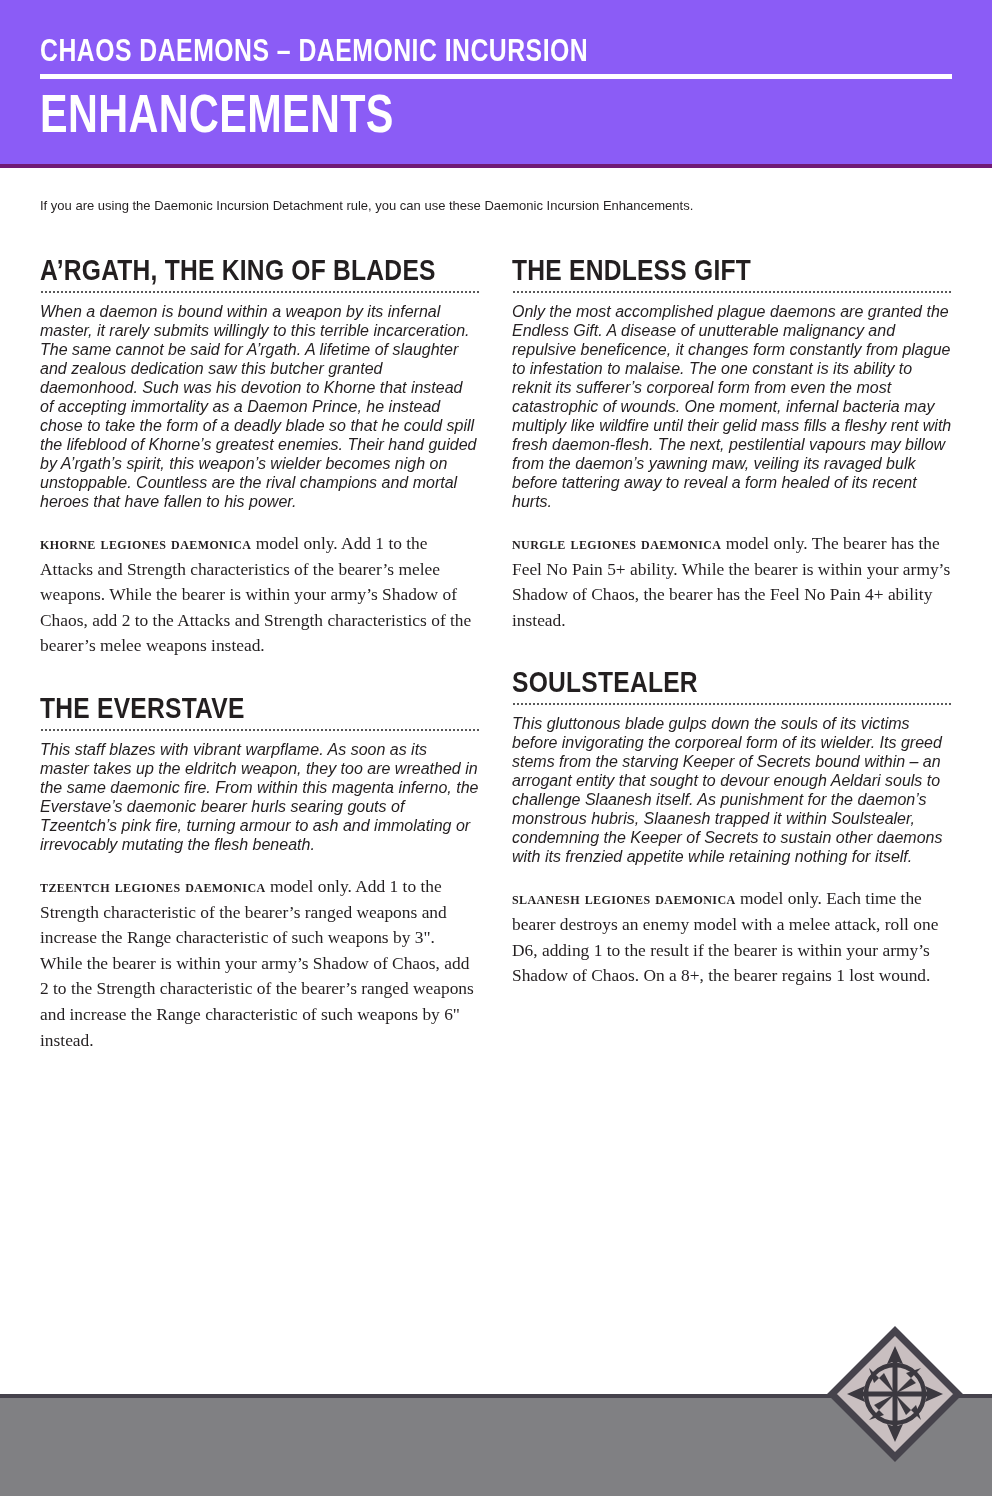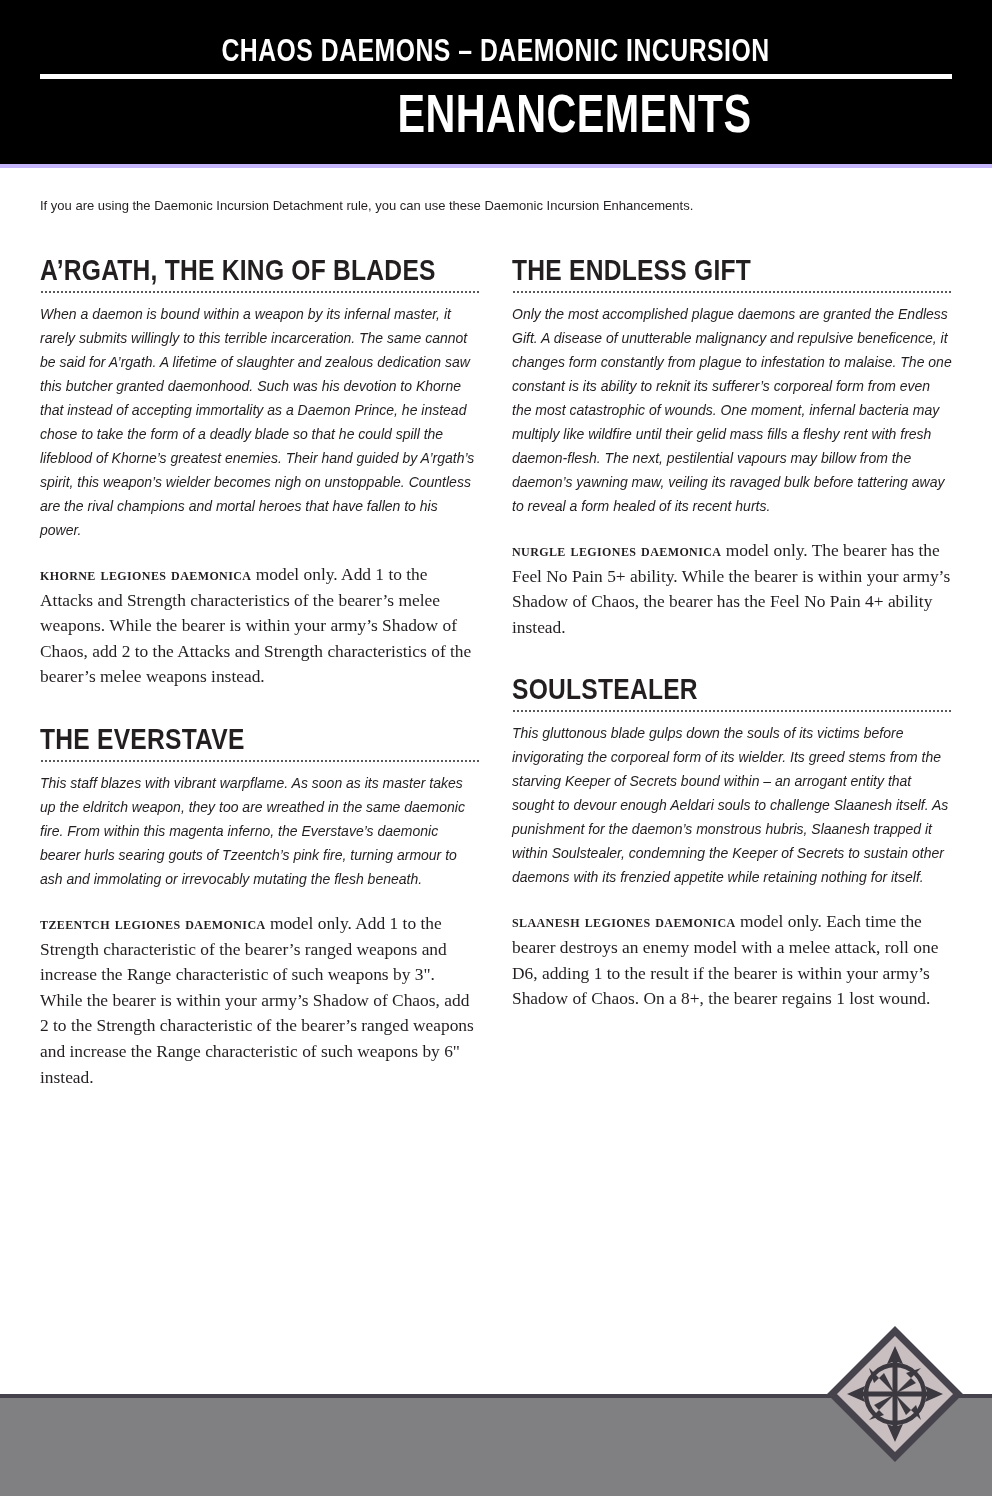--- a/index.html
+++ b/index.html
@@ -18,23 +18,22 @@
     background: #ffffff;
     overflow: hidden;
   }
 
   
   #header {
     position: absolute;
     left: 0; top: 0;
     width: 992px;
     height: 168px;
-    background: #000000;
-    border-bottom: 4px solid #c4b5fd;
-    text-align: right;
+    background: #8b5cf6;
+    border-bottom: 4px solid #701a75;
   }
   #header-inner {
     position: absolute;
     left: 40px;
     top: 34px;
     right: 40px;
   }
   .header-kicker {
     font-family: "Liberation Sans Narrow", "Liberation Sans", sans-serif;
     font-weight: bold;
@@ -112,22 +111,22 @@
     width: 100%;
     background-image: radial-gradient(circle, #595959 0.8px, rgba(0,0,0,0) 0.9px);
     background-size: 4px 2px;
     background-repeat: repeat-x;
     background-position: 0 center;
   }
 
   .lore {
     font-family: "Liberation Sans", sans-serif;
     font-style: italic;
-    font-size: 14px;
-    line-height: 24px;
+    font-size: 16px;
+    line-height: 19px;
     color: #231f20;
     margin-bottom: 20px;
   }
 
   .rules {
     font-family: Liberation Serif, serif;
     font-size: 17.4px;
     line-height: 25.6px;
     color: #231f20;
     margin-bottom: 22px;

